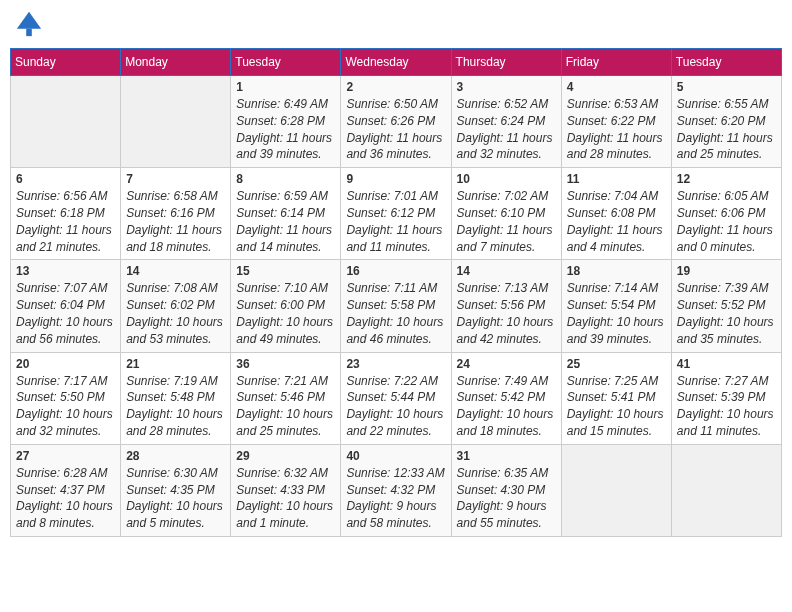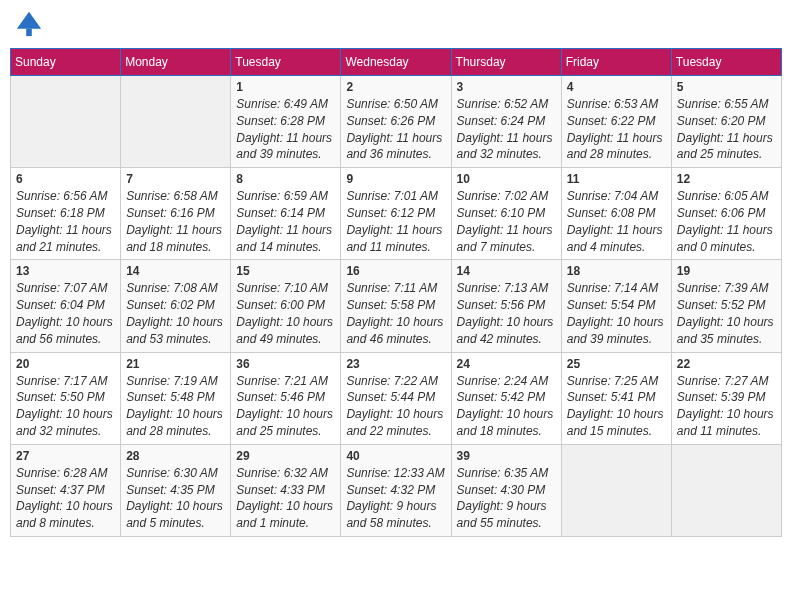--- a/index.html
+++ b/index.html
@@ -273,32 +273,32 @@
 Daylight: 10 hours and 25 minutes.</div>
         </td>
         <td>
           <span class="day-num">23</span>
           <div class="day-info">Sunrise: 7:22 AM
 Sunset: 5:44 PM
 Daylight: 10 hours and 22 minutes.</div>
         </td>
         <td>
           <span class="day-num">24</span>
-          <div class="day-info">Sunrise: 2:24 AM
+          <div class="day-info">Sunrise: 7:49 AM
 Sunset: 5:42 PM
 Daylight: 10 hours and 18 minutes.</div>
         </td>
         <td>
           <span class="day-num">25</span>
           <div class="day-info">Sunrise: 7:25 AM
 Sunset: 5:41 PM
 Daylight: 10 hours and 15 minutes.</div>
         </td>
         <td>
-          <span class="day-num">22</span>
+          <span class="day-num">41</span>
           <div class="day-info">Sunrise: 7:27 AM
 Sunset: 5:39 PM
 Daylight: 10 hours and 11 minutes.</div>
         </td>
       </tr>
       <tr>
         <td>
           <span class="day-num">27</span>
           <div class="day-info">Sunrise: 6:28 AM
 Sunset: 4:37 PM
@@ -316,21 +316,21 @@
 Sunset: 4:33 PM
 Daylight: 10 hours and 1 minute.</div>
         </td>
         <td>
           <span class="day-num">40</span>
           <div class="day-info">Sunrise: 12:33 AM
 Sunset: 4:32 PM
 Daylight: 9 hours and 58 minutes.</div>
         </td>
         <td>
-          <span class="day-num">39</span>
+          <span class="day-num">31</span>
           <div class="day-info">Sunrise: 6:35 AM
 Sunset: 4:30 PM
 Daylight: 9 hours and 55 minutes.</div>
         </td>
         <td class="empty"></td>
         <td class="empty"></td>
       </tr>
     </tbody>
 </table>
 

